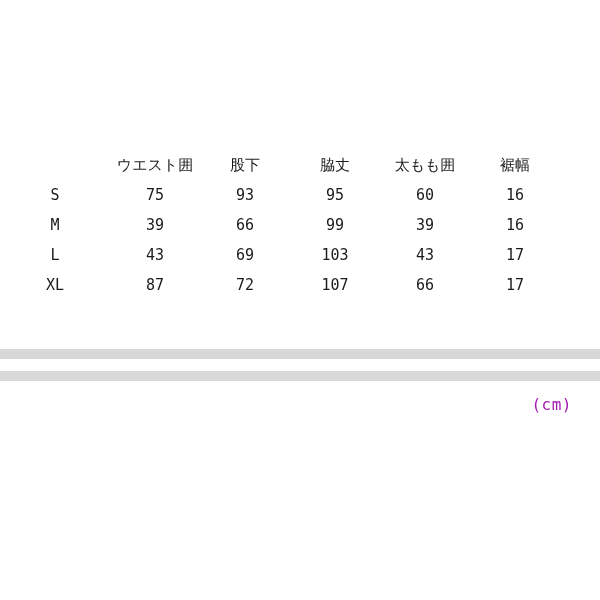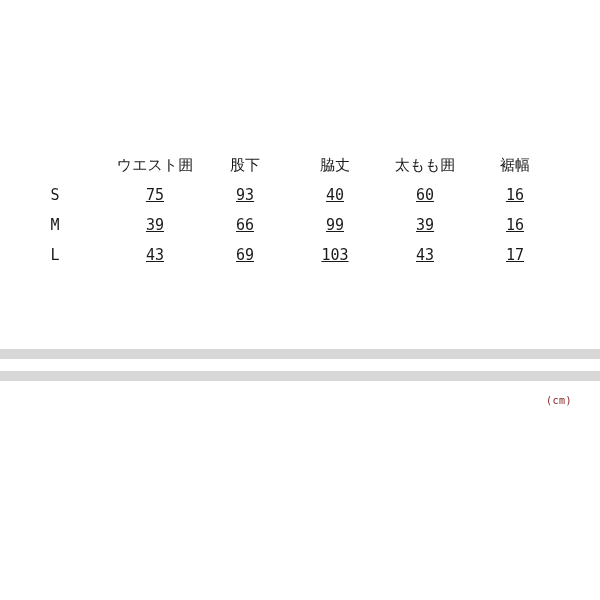--- a/index.html
+++ b/index.html
@@ -52,37 +52,36 @@
     vertical-align: bottom;
   }
   th.corner { text-align: center; }
   td.row-label {
     text-align: center;
     font-size: 15px;
   }
   td.val {
     text-align: center;
     font-size: 15px;
-    text-decoration: underline;
   }
   .rule {
     position: absolute;
     left: 0;
     width: 600px;
     height: 10px;
     background: #d8d8d8;
   }
   .rule.top { top: 349px; }
   .rule.bottom { top: 371px; }
   .unit {
     position: absolute;
     right: 28px;
     top: 395px;
-    font-size: 10px;
-    color: #7f1d1d;
+    font-size: 16px;
+    color: #a21caf;
     letter-spacing: 0.5px;
   }
 </style>
 </head>
 <body>
 
 <div class="page">
 
   <div class="size-table-wrap">
     <table class="size-table">
@@ -102,40 +101,48 @@
           <th class="col-head">脇丈</th>
           <th class="col-head">太もも囲</th>
           <th class="col-head">裾幅</th>
         </tr>
       </thead>
       <tbody>
         <tr>
           <td class="row-label">S</td>
           <td class="val">75</td>
           <td class="val">93</td>
-          <td class="val">40</td>
+          <td class="val">95</td>
           <td class="val">60</td>
           <td class="val">16</td>
         </tr>
         <tr>
           <td class="row-label">M</td>
           <td class="val">39</td>
           <td class="val">66</td>
           <td class="val">99</td>
           <td class="val">39</td>
           <td class="val">16</td>
         </tr>
         <tr>
           <td class="row-label">L</td>
           <td class="val">43</td>
           <td class="val">69</td>
           <td class="val">103</td>
           <td class="val">43</td>
           <td class="val">17</td>
         </tr>
+        <tr>
+          <td class="row-label">XL</td>
+          <td class="val">87</td>
+          <td class="val">72</td>
+          <td class="val">107</td>
+          <td class="val">66</td>
+          <td class="val">17</td>
+        </tr>
       </tbody>
     </table>
   </div>
 
   <div class="rule top"></div>
   <div class="rule bottom"></div>
 
   <div class="unit">(cm)</div>
 
 </div>

